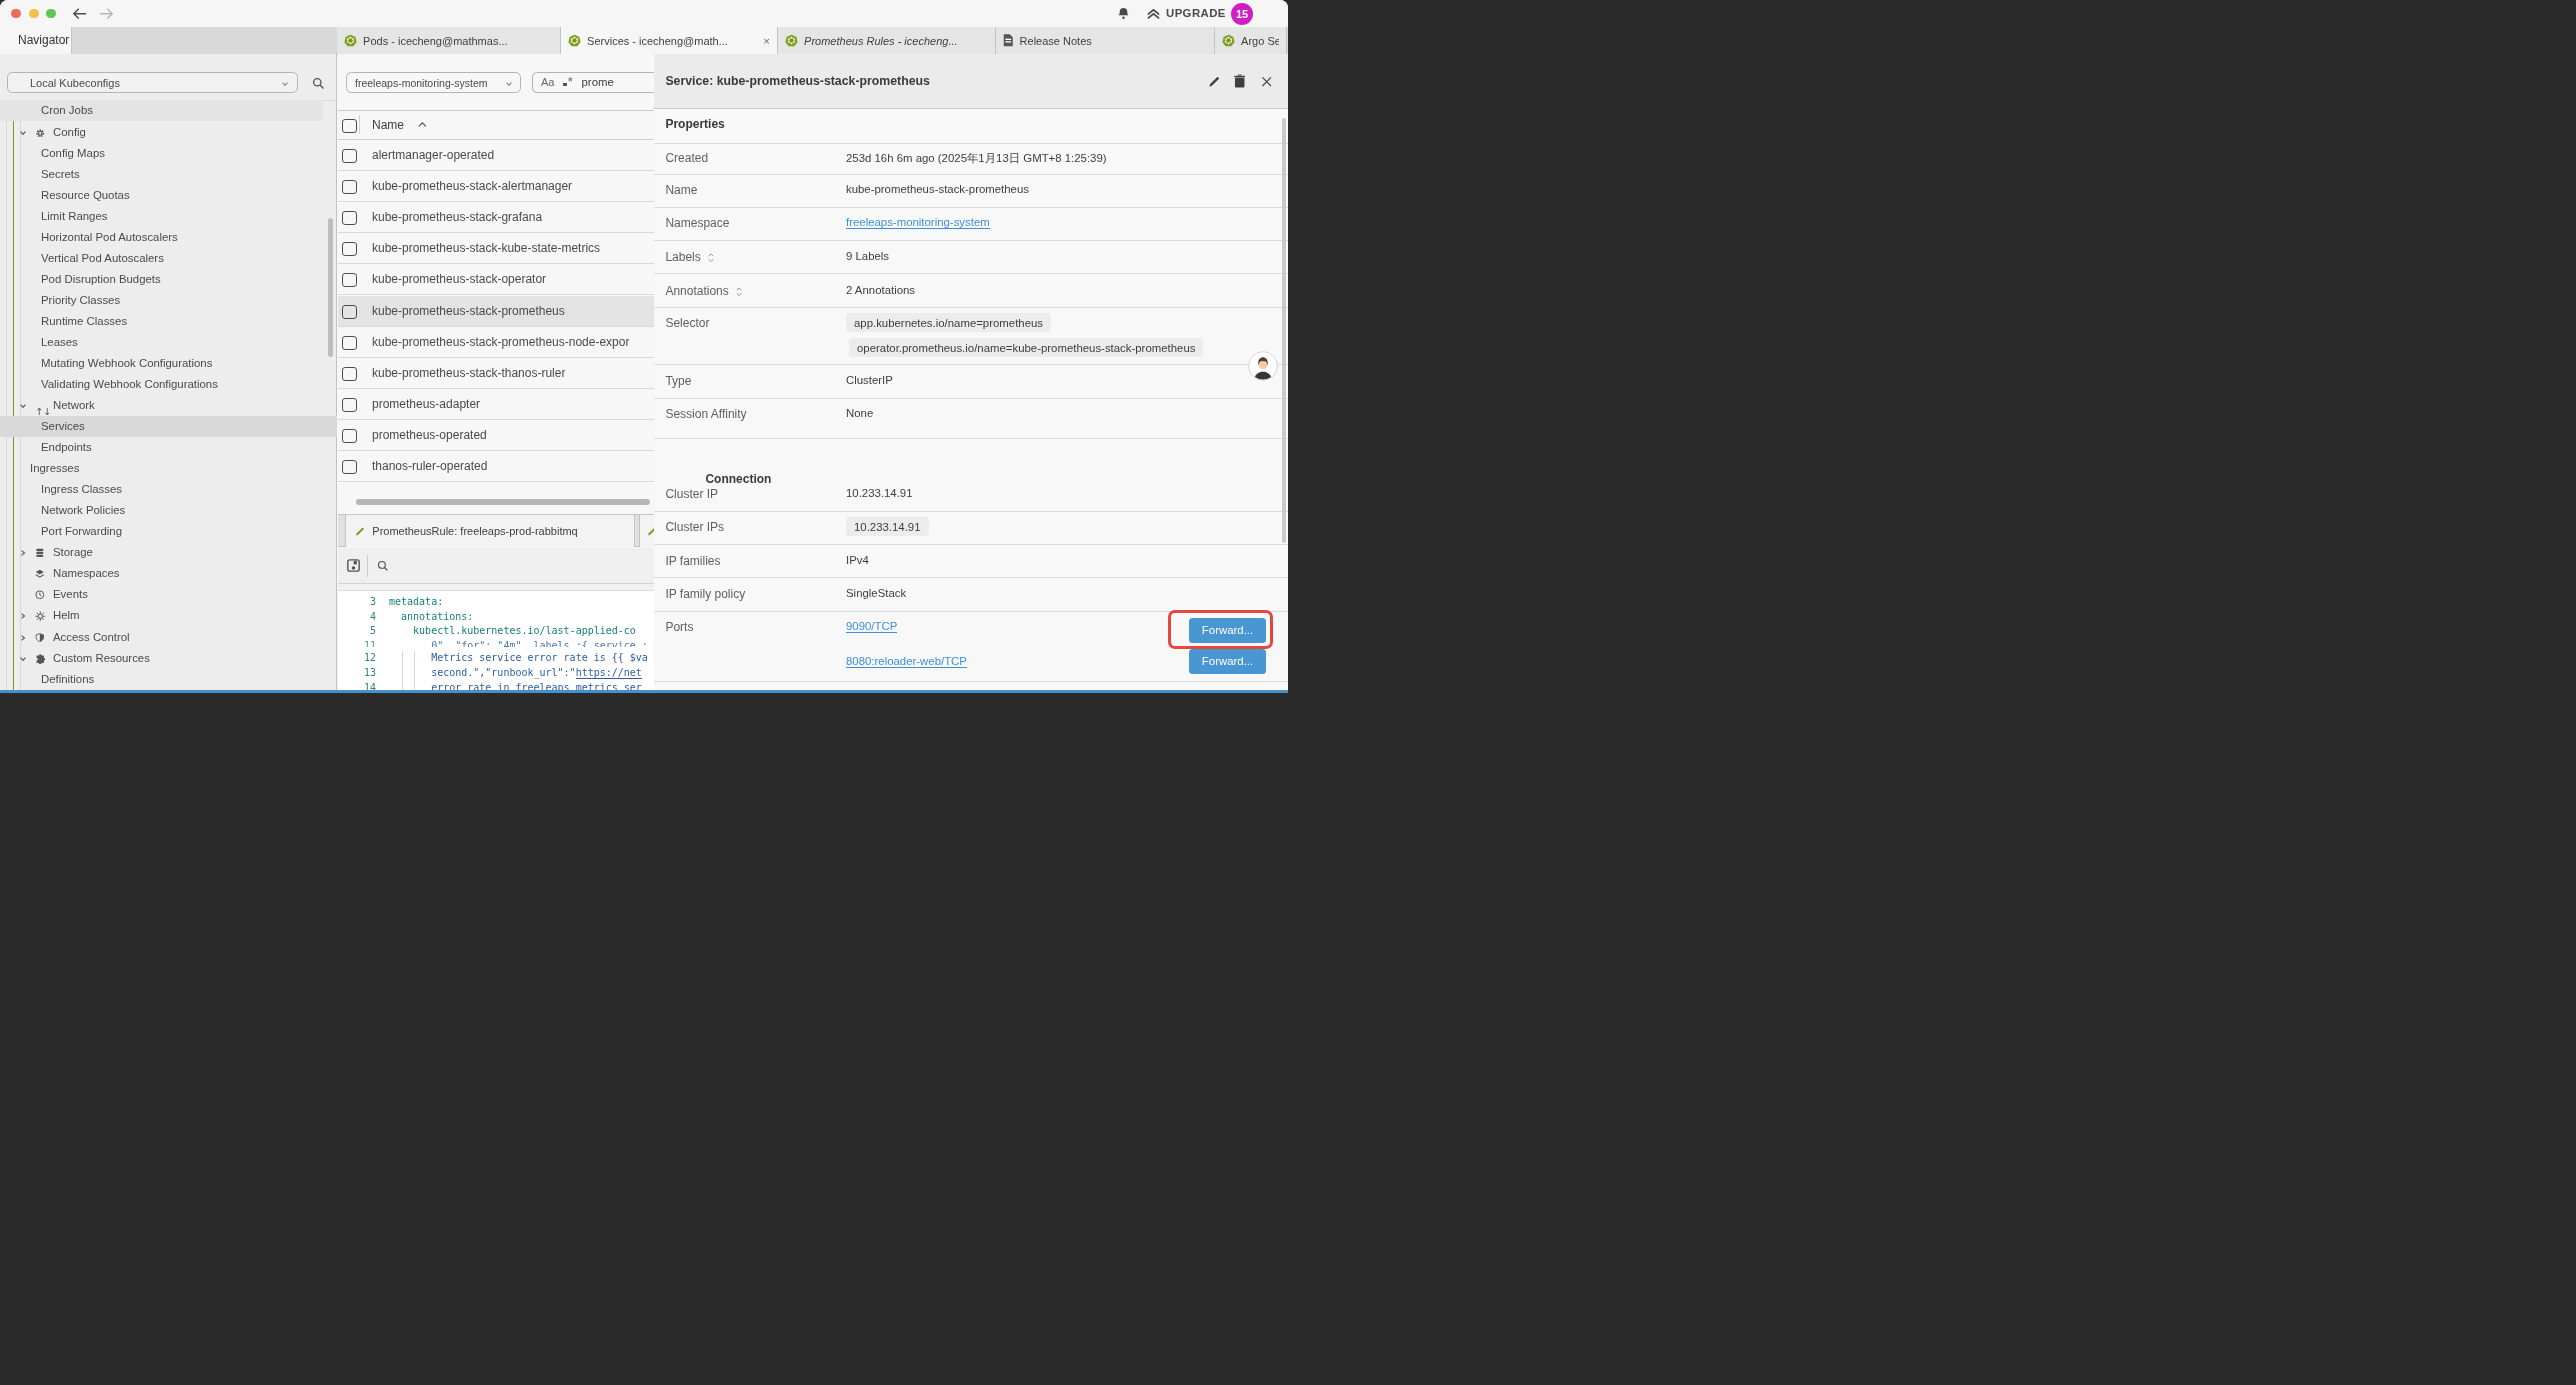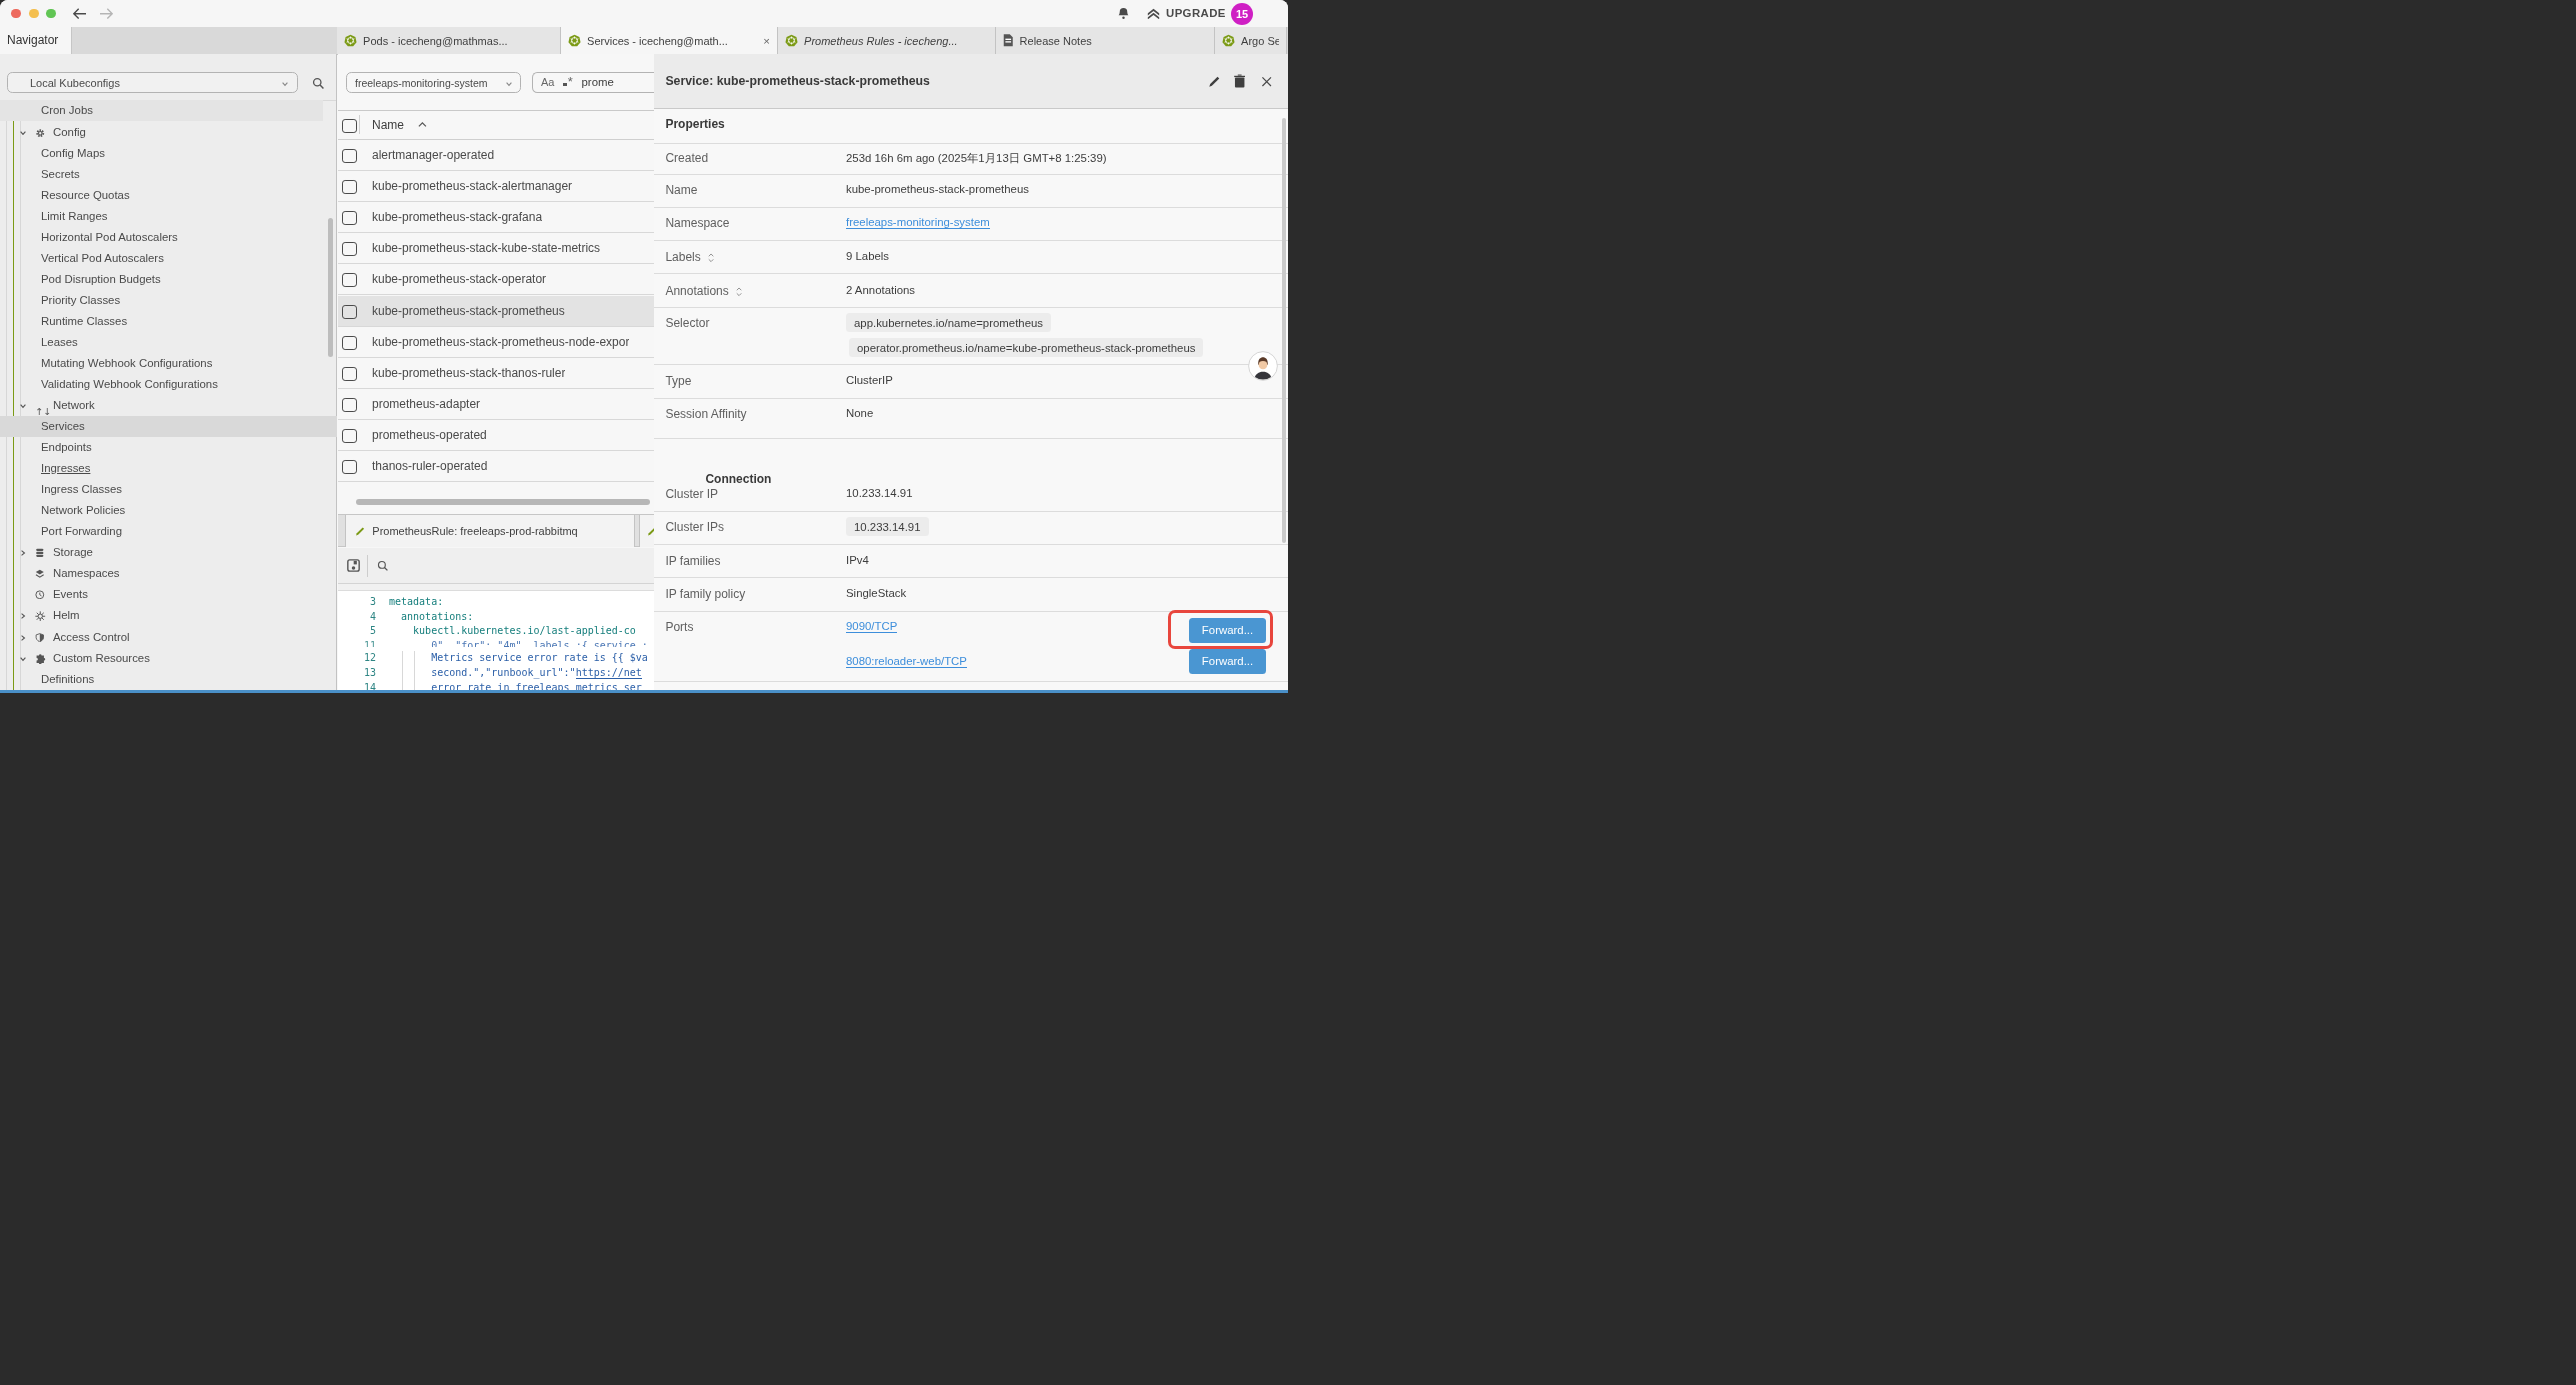--- a/index.html
+++ b/index.html
@@ -12,21 +12,21 @@
   #titlebar{position:absolute;left:0;top:0;width:100%;height:27px;background:#f6f6f6;border-bottom:0.9px solid #d2d2d2;}
   .tl{position:absolute;top:8.8px;width:9.6px;height:9.6px;border-radius:50%;}
   .nav-arrow{position:absolute;top:8px;}
   #upgrade-label{position:absolute;top:7px;font-size:11.4px;font-weight:bold;color:#4a4a4a;letter-spacing:0.4px;}
   #notif-badge{position:absolute;top:3.1px;width:22px;height:22px;border-radius:50%;background:#cf1fc4;color:#fff;
                font-size:11px;font-weight:bold;text-align:center;line-height:22px;}
 
   
   #tabbar{position:absolute;left:0;top:27px;width:100%;height:27px;background:#d9d9d9;border-bottom:0.9px solid #c6c6c6;}
   #navigator-tab{position:absolute;left:0;top:0;width:72px;height:27px;background:#f6f6f6;border-right:0.9px solid #c6c6c6;
-                 font-size:12px;color:#333;line-height:27px;padding-left:7px;box-sizing:border-box;}
+                 font-size:12px;color:#333;line-height:27px;padding-left:18px;box-sizing:border-box;}
   #tabs{position:absolute;left:337px;top:0;right:0;height:27px;display:flex;}
   .tab{height:27px;box-sizing:border-box;border-right:0.9px solid #c3c3c3;background:#e5e5e5;display:flex;align-items:center;
        padding:0 7px;gap:6.1px;font-size:11px;color:#3f3f3f;overflow:hidden;white-space:nowrap;flex:0 0 auto;}
   .tab.active{background:#f6f6f6;}
   .tab.italic .tab-label{font-style:italic;}
   .tab-label{overflow:hidden;text-overflow:clip;flex:1;}
   .tab-close{font-size:11.4px;color:#666;margin-left:1.8px;}
 
   
   #sidebar{position:absolute;left:0;top:54px;width:337px;height:638px;background:#ededed;border-right:0.9px solid #c2c2c2;box-sizing:border-box;}
@@ -308,21 +308,21 @@
           <span class="tree-icon"><span class="updown-txt">↑↓</span></span>
           <span class="tree-label" style="left: 53px;">Network</span>
         </div>
         <div class="tree-row selected" style="top: 362px;">
           <span class="tree-label" style="left: 41px;">Services</span>
         </div>
         <div class="tree-row" style="top: 383px;">
           <span class="tree-label" style="left: 41px;">Endpoints</span>
         </div>
         <div class="tree-row" style="top: 404px;">
-          <span class="tree-label" style="left: 41px; text-decoration: underline;">Ingresses</span>
+          <span class="tree-label" style="left: 30px;">Ingresses</span>
         </div>
         <div class="tree-row" style="top: 425px;">
           <span class="tree-label" style="left: 41px;">Ingress Classes</span>
         </div>
         <div class="tree-row" style="top: 446px;">
           <span class="tree-label" style="left: 41px;">Network Policies</span>
         </div>
         <div class="tree-row" style="top: 467px;">
           <span class="tree-label" style="left: 41px;">Port Forwarding</span>
         </div>

